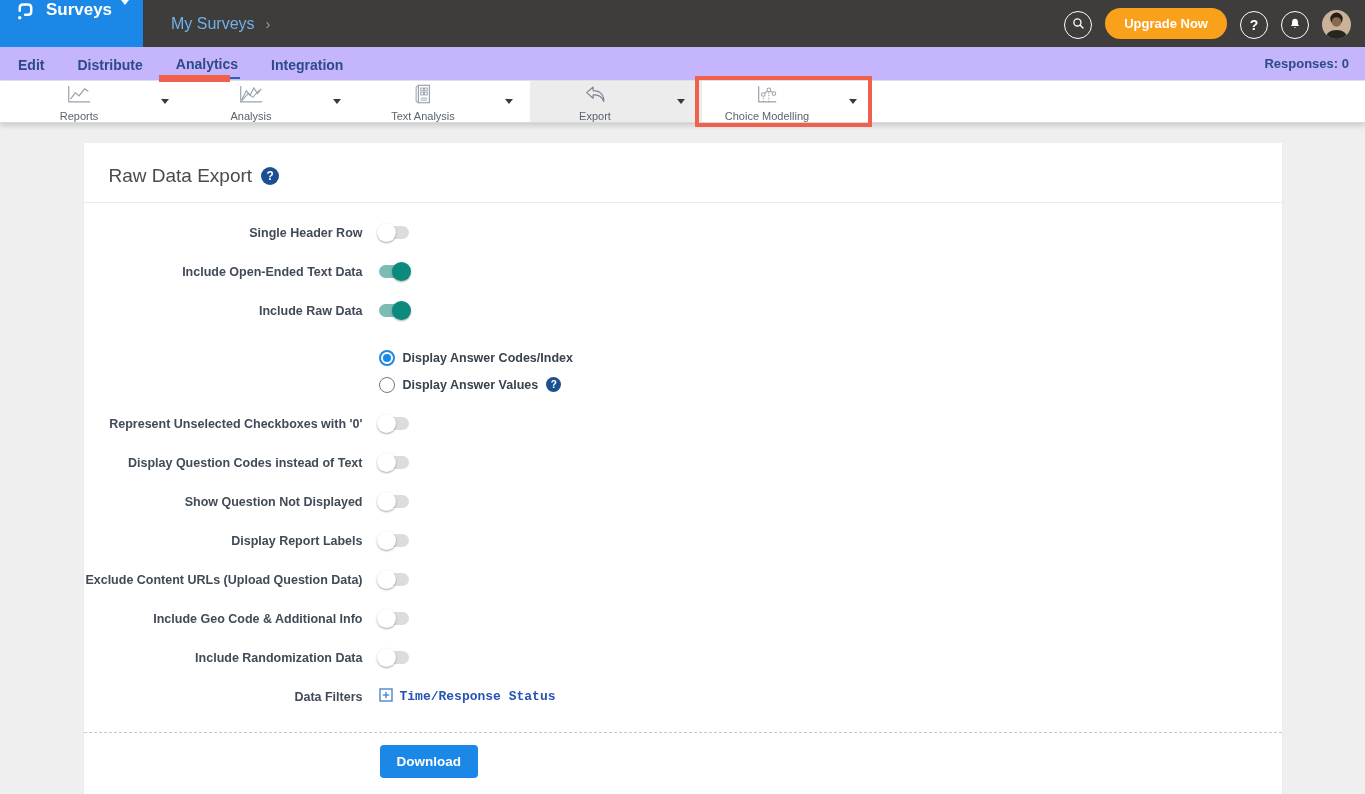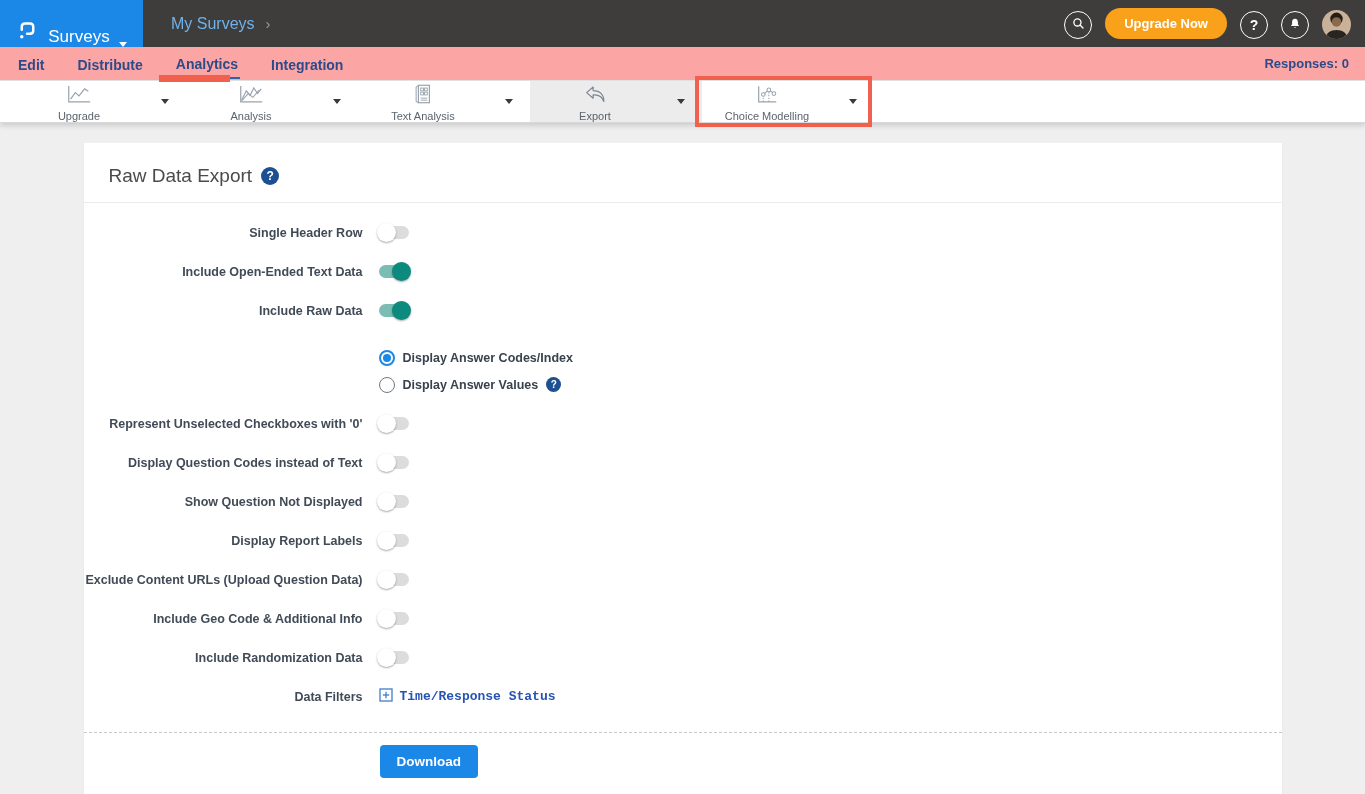--- a/index.html
+++ b/index.html
@@ -1,33 +1,33 @@
 <!DOCTYPE html>
 <html><head>
 <meta charset="utf-8">
 <style>
   * { margin:0; padding:0; box-sizing:border-box; }
   html,body { width:1365px; height:794px; overflow:hidden; }
   body { font-family:"Liberation Sans", sans-serif; background:#efefef; position:relative; }
 
   
   .header { height:47px; background:#3e3d3c; display:flex; align-items:center; }
-  .logo-box { width:143px; height:47px; background:#1b87e6; display:flex; align-items:flex-end; justify-content:center; gap:9px; color:#fff; font-size:17px; cursor:pointer; }
+  .logo-box { width:143px; height:47px; background:#1b87e6; display:flex; align-items:flex-start; justify-content:center; gap:9px; color:#fff; font-size:17px; cursor:pointer;font-weight:bold; }
   .caret-down-white { width:0; height:0; border-left:4.5px solid transparent; border-right:4.5px solid transparent; border-top:5px solid #fff; }
   .breadcrumb { margin-left:28px; display:flex; align-items:center; gap:11px; }
   .crumb-parent { color:#6fb1e8; font-size:16px; cursor:pointer; }
   .crumb-sep { color:#9b9b9b; font-size:15px; }
   .crumb-title { color:#ffffff; font-size:16px; }
   .header-right { margin-left:auto; display:flex; align-items:flex-end; gap:13px; padding-right:14px; }
   .circle-btn { width:28px; height:28px; border:1.5px solid #fff; border-radius:50%; display:flex; align-items:center; justify-content:center; color:#fff; font-weight:bold; font-size:14px; cursor:pointer; background:transparent; }
   .upgrade-btn { background:#f9a11b; border:none; color:#fff; font-family:inherit; font-weight:bold; font-size:13px; padding:8px 19px; border-radius:16px; cursor:pointer; }
   .avatar { width:29px; height:29px; border-radius:50%; overflow:hidden; cursor:pointer; }
 
   
-  .tabrow { height:34px; background:#fca5a5; display:flex; align-items:center; padding:0 16px; border-bottom:1px solid #e3e3e3; }
+  .tabrow { height:34px; background:#c4b5fd; display:flex; align-items:center; padding:0 16px; border-bottom:1px solid #e3e3e3; }
   .tab { color:#2d4a8a; font-size:14px; font-weight:bold; margin-right:29px; cursor:pointer; padding:7px 2px 5px; }
   .tab.active { border-bottom:2px solid #2e62ad; }
   .responses { margin-left:auto; color:#2d4a8a; font-size:13px; font-weight:bold; }
 
   
   .toolbar { height:42px; background:#fff; border-bottom:1px solid #d9d9d9; box-shadow:0 3px 5px rgba(0,0,0,0.14); display:flex; align-items:stretch; padding-left:14px; position:relative; z-index:2; }
   .tool-group { width:172px; display:flex; align-items:stretch; position:relative; }
   .tool-group.active { background:#ececec; }
   .tool-main { flex:1; display:flex; flex-direction:column; align-items:center; justify-content:center; gap:1px; cursor:pointer; padding-top:2px; }
   .tool-label { font-size:11px; color:#5a646e; }
@@ -135,21 +135,21 @@
 
 <div class="toolbar">
   <div class="tool-group">
     <div class="tool-main">
       <span>
         <svg width="28" height="21" viewBox="0 0 30 22">
             <path d="M4 2 V19 H27" fill="none" stroke="#9aa3ad" stroke-width="1.3"></path>
             <path d="M6 16 L11 9 L15 12.5 L21 5 L25 7.5" fill="none" stroke="#9aa3ad" stroke-width="1.3"></path>
           </svg>
       </span>
-      <span class="tool-label">Upgrade</span>
+      <span class="tool-label">Reports</span>
     </div>
     <div class="tool-caret">
         <span class="caret-down-dark"></span>
       </div>
   </div>
   <div class="tool-group">
     <div class="tool-main">
       <span>
         <svg width="28" height="21" viewBox="0 0 30 22">
             <path d="M4 2 V19 H27" fill="none" stroke="#9aa3ad" stroke-width="1.3"></path>

